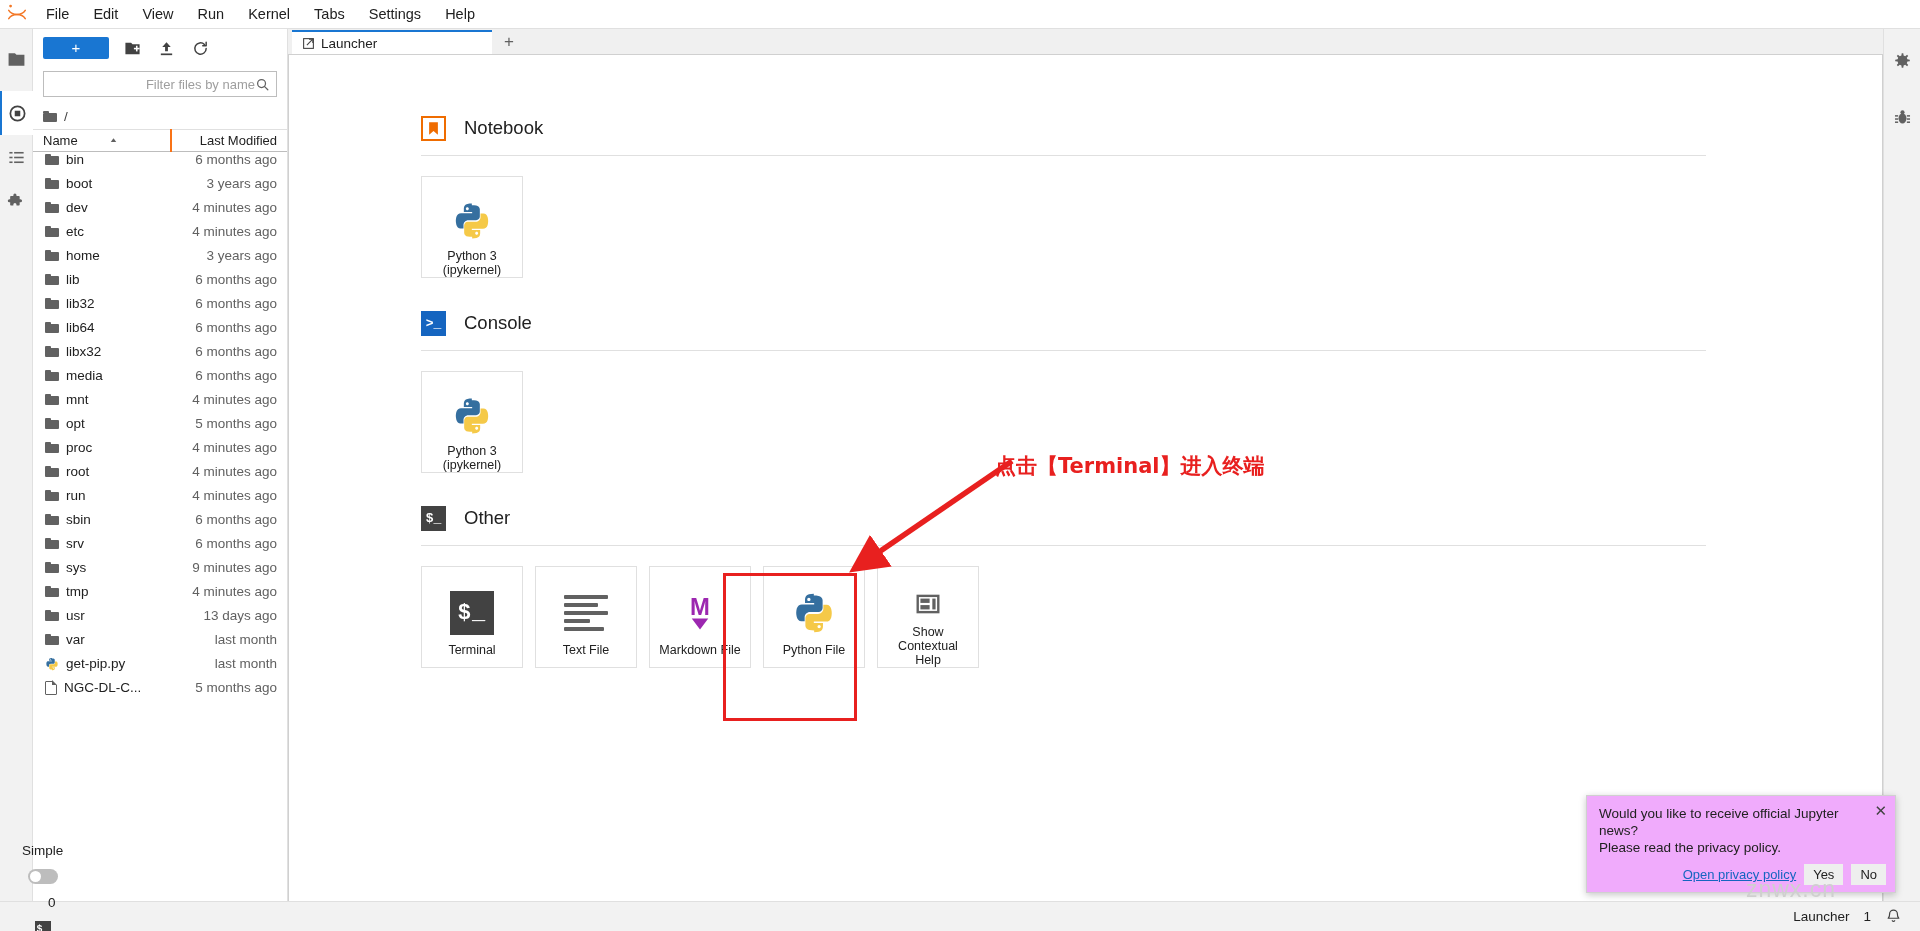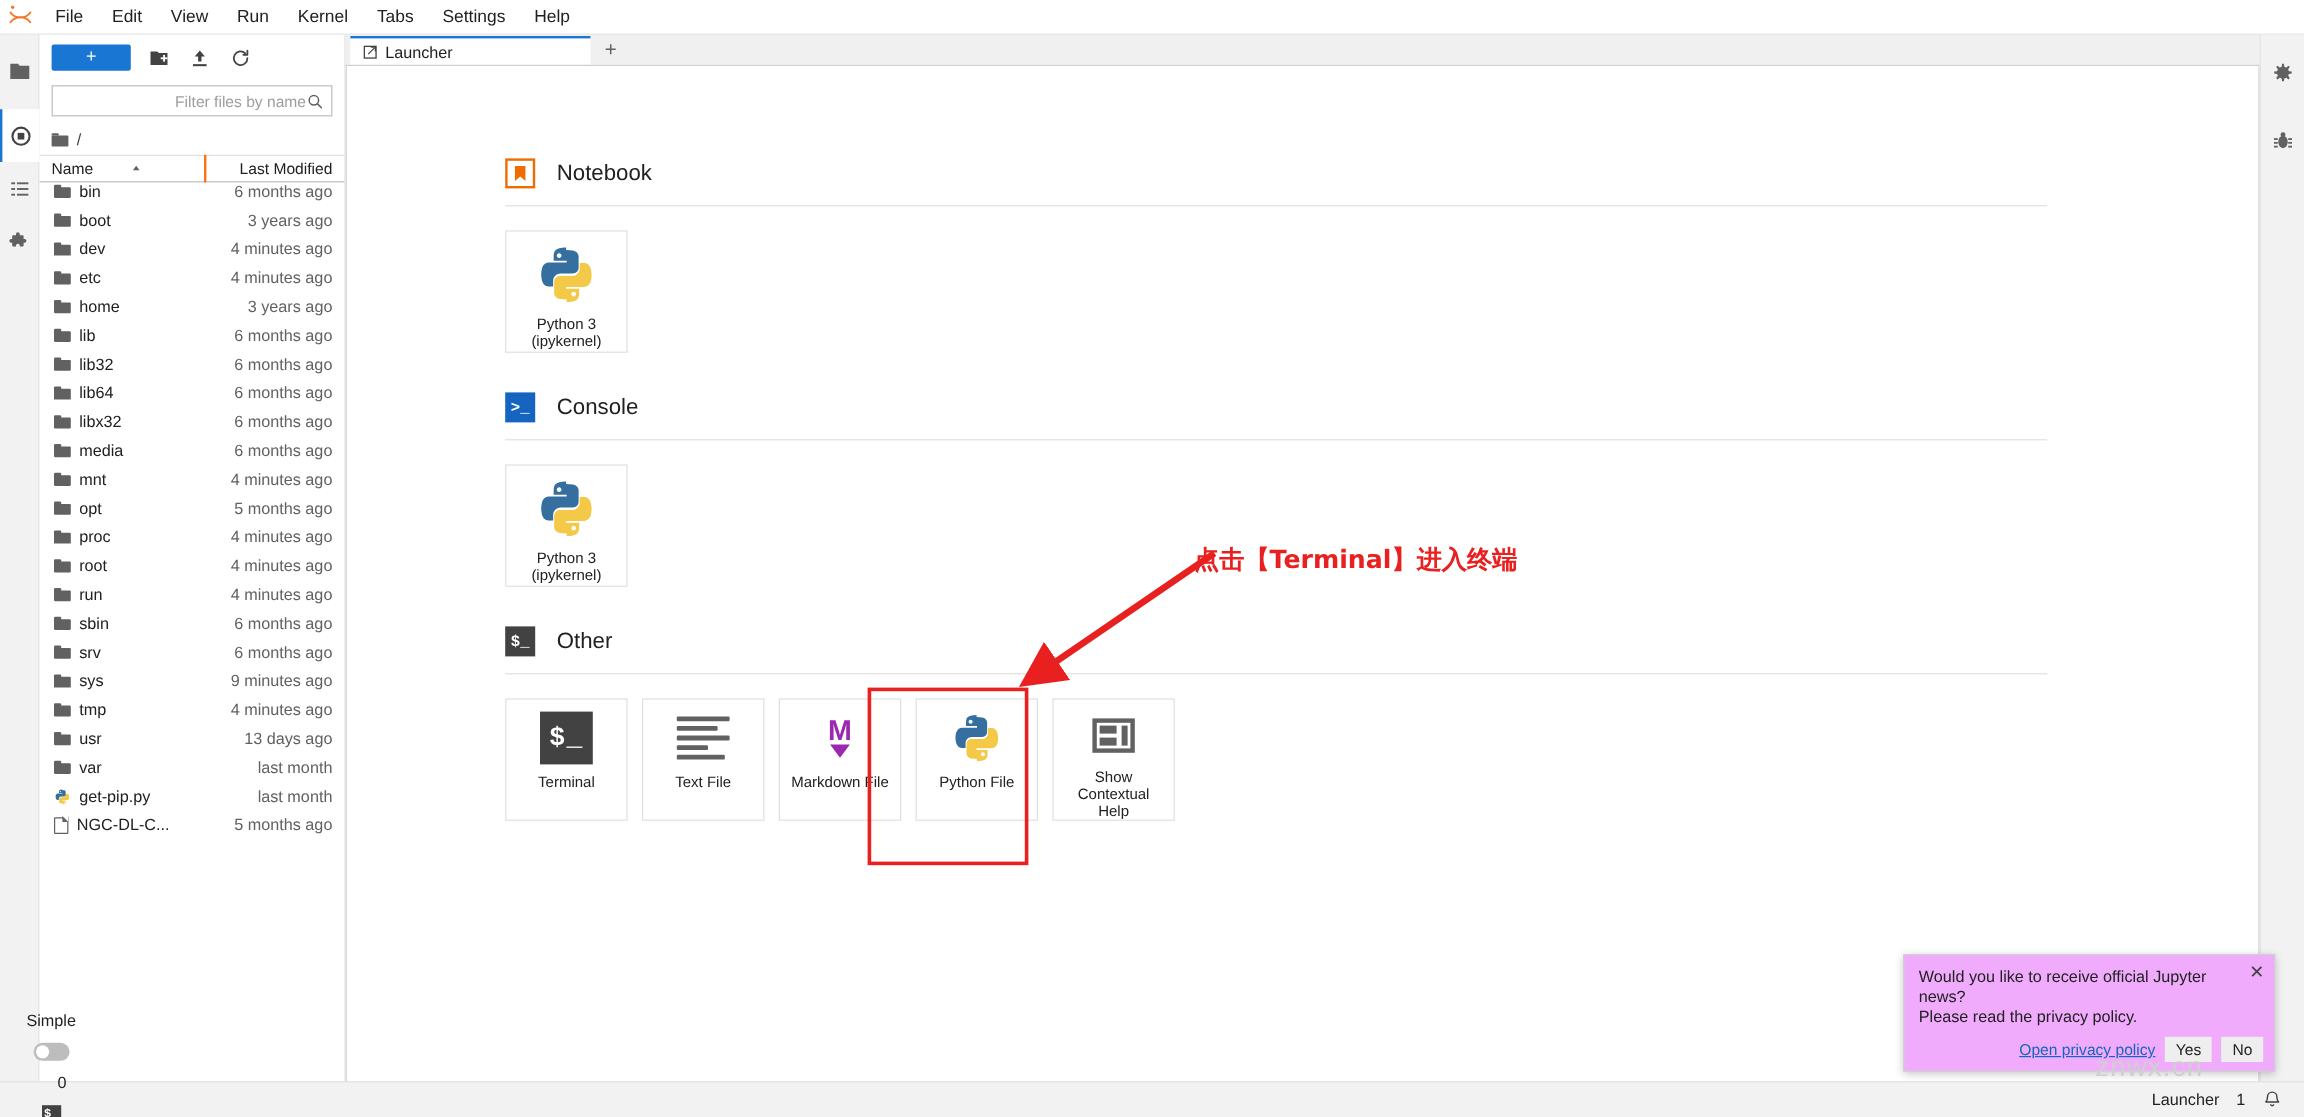--- a/index.html
+++ b/index.html
@@ -108,30 +108,30 @@
   }
   #tab-add {
     width: 26px; height: 24px; display: flex; align-items: center; justify-content: center;
     font-size: 17px; color: #616161; cursor: pointer; margin-left: 4px;
   }
   #launcher-panel {
     position: absolute; top: 25px; left: 0; width: 1595px; height: 877px;
     background: #fff; border: 1px solid #d0d0d0; border-bottom: none;
     overflow: hidden;
   }
-  #launcher-inner { padding: 56px 0 0 132px; margin-top: 16px; }
+  #launcher-inner { padding: 56px 0 0 132px; }
   .section { margin-bottom: 2px; }
   .section-head { display: flex; align-items: center; gap: 18px; height: 34px; }
   .section-title { font-size: 18.5px; color: #212121; }
   .section-rule { border-bottom: 1px solid #e0e0e0; width: 1285px; margin-top: 10px; }
   .card-row { display: flex; gap: 12px; padding-top: 20px; }
   .card {
     width: 102px; height: 102px; background: #fff; border: 1px solid #e0e0e0;
     display: flex; flex-direction: column; align-items: center; cursor: pointer;
-    padding-top: 10px;
+    padding-top: 24px;
   }
   .card-label {
     font-size: 12.5px; color: #212121; text-align: center; line-height: 14px;
     margin-top: 8px; padding: 0 4px;
   }
   
   .py-ico { width: 52px; height: 52px; }
   .term-ico {
     width: 44px; height: 44px; background: #424242; color: #fff;
     display: flex; align-items: center; justify-content: center;

